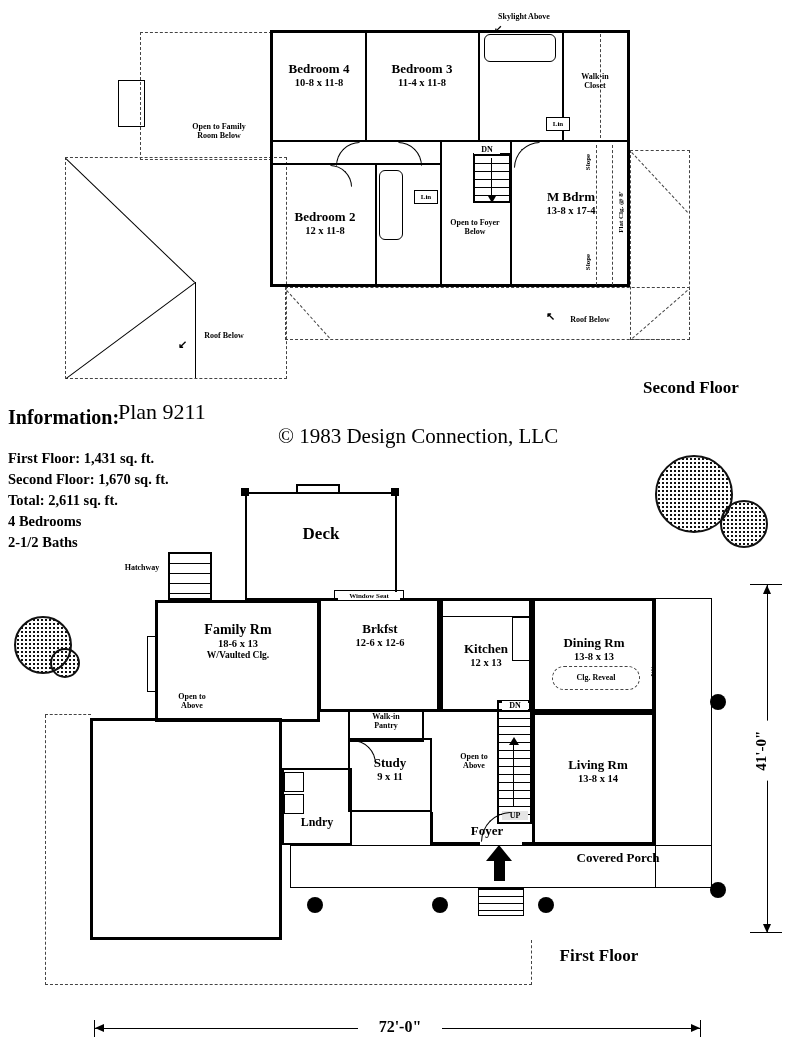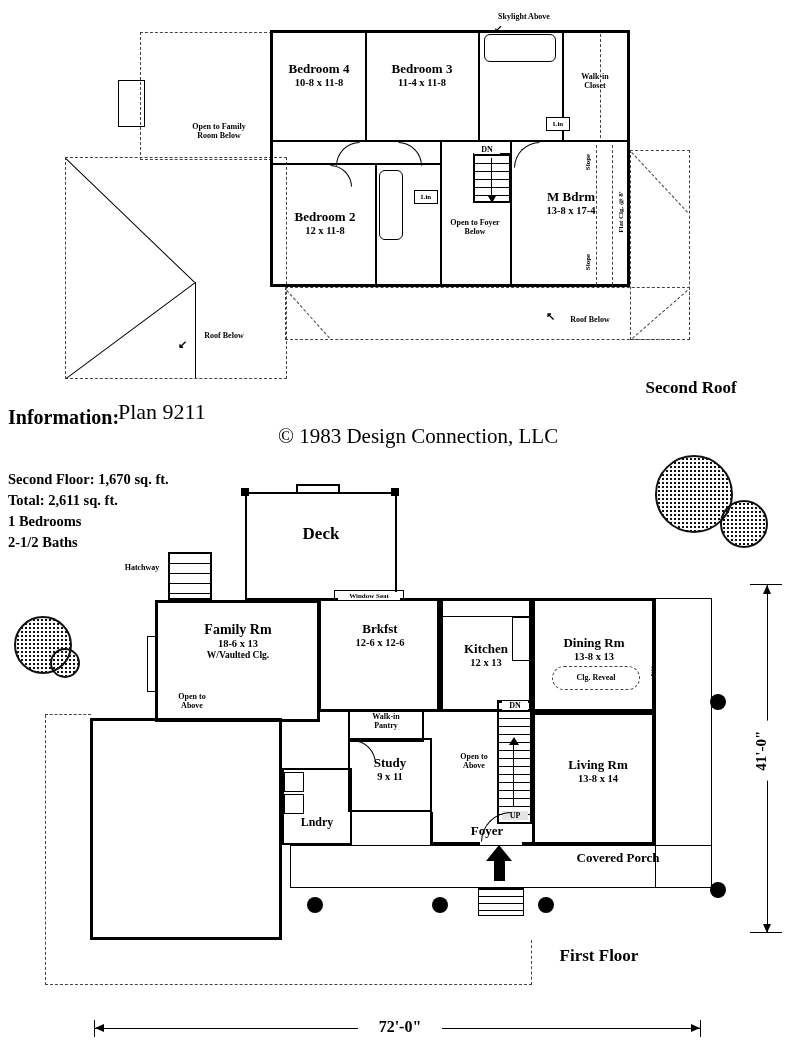--- a/index.html
+++ b/index.html
@@ -112,30 +112,31 @@
     </div>
     <div class="lbl xs rot" style="left:570px;top:158px;width:36px">Slope</div>
     <div class="lbl xs rot" style="left:586px;top:208px;width:70px">Flat Clg. @ 8'</div>
     <div class="lbl xs rot" style="left:570px;top:258px;width:36px">Slope</div>
 
     <div class="glyph" style="left:178px;top:338px">↙</div>
     <div class="lbl sm" style="left:194px;top:331px;width:60px">Roof Below</div>
     <div class="glyph" style="left:546px;top:310px">↖</div>
     <div class="lbl sm" style="left:560px;top:315px;width:60px">Roof Below</div>
 
-    <div class="lbl ttl" style="left:625px;top:378px;width:132px">Second Roof</div>
+    <div class="lbl ttl" style="left:625px;top:378px;width:132px">Second Floor</div>
   </div>
 
   <div class="grp">
     <div class="lbl stat left" style="left:8px;top:406px;width:110px;font-size:20px">Information:</div>
     <div class="lbl big left" style="left:118px;top:399px;width:160px">Plan 9211</div>
     <div class="lbl big left" style="left:278px;top:424px;width:400px;font-size:21px">© 1983 Design Connection, LLC</div>
+    <div class="lbl stat left" style="left:8px;top:450px;width:240px">First Floor: 1,431 sq. ft.</div>
     <div class="lbl stat left" style="left:8px;top:471px;width:240px">Second Floor: 1,670 sq. ft.</div>
     <div class="lbl stat left" style="left:8px;top:492px;width:240px">Total: 2,611 sq. ft.</div>
-    <div class="lbl stat left" style="left:8px;top:513px;width:240px">1 Bedrooms</div>
+    <div class="lbl stat left" style="left:8px;top:513px;width:240px">4 Bedrooms</div>
     <div class="lbl stat left" style="left:8px;top:534px;width:240px">2-1/2 Baths</div>
     <div class="tree" style="left:655px;top:455px;width:78px;height:78px"></div>
     <div class="tree" style="left:720px;top:500px;width:48px;height:48px"></div>
   </div>
 
   <div class="grp">
 
     <div class="wall2" style="left:245px;top:492px;width:152px;height:108px"></div>
     <div class="wall2" style="left:296px;top:484px;width:44px;height:10px"></div>
     <div class="seg" style="left:241px;top:488px;width:8px;height:8px"></div>

